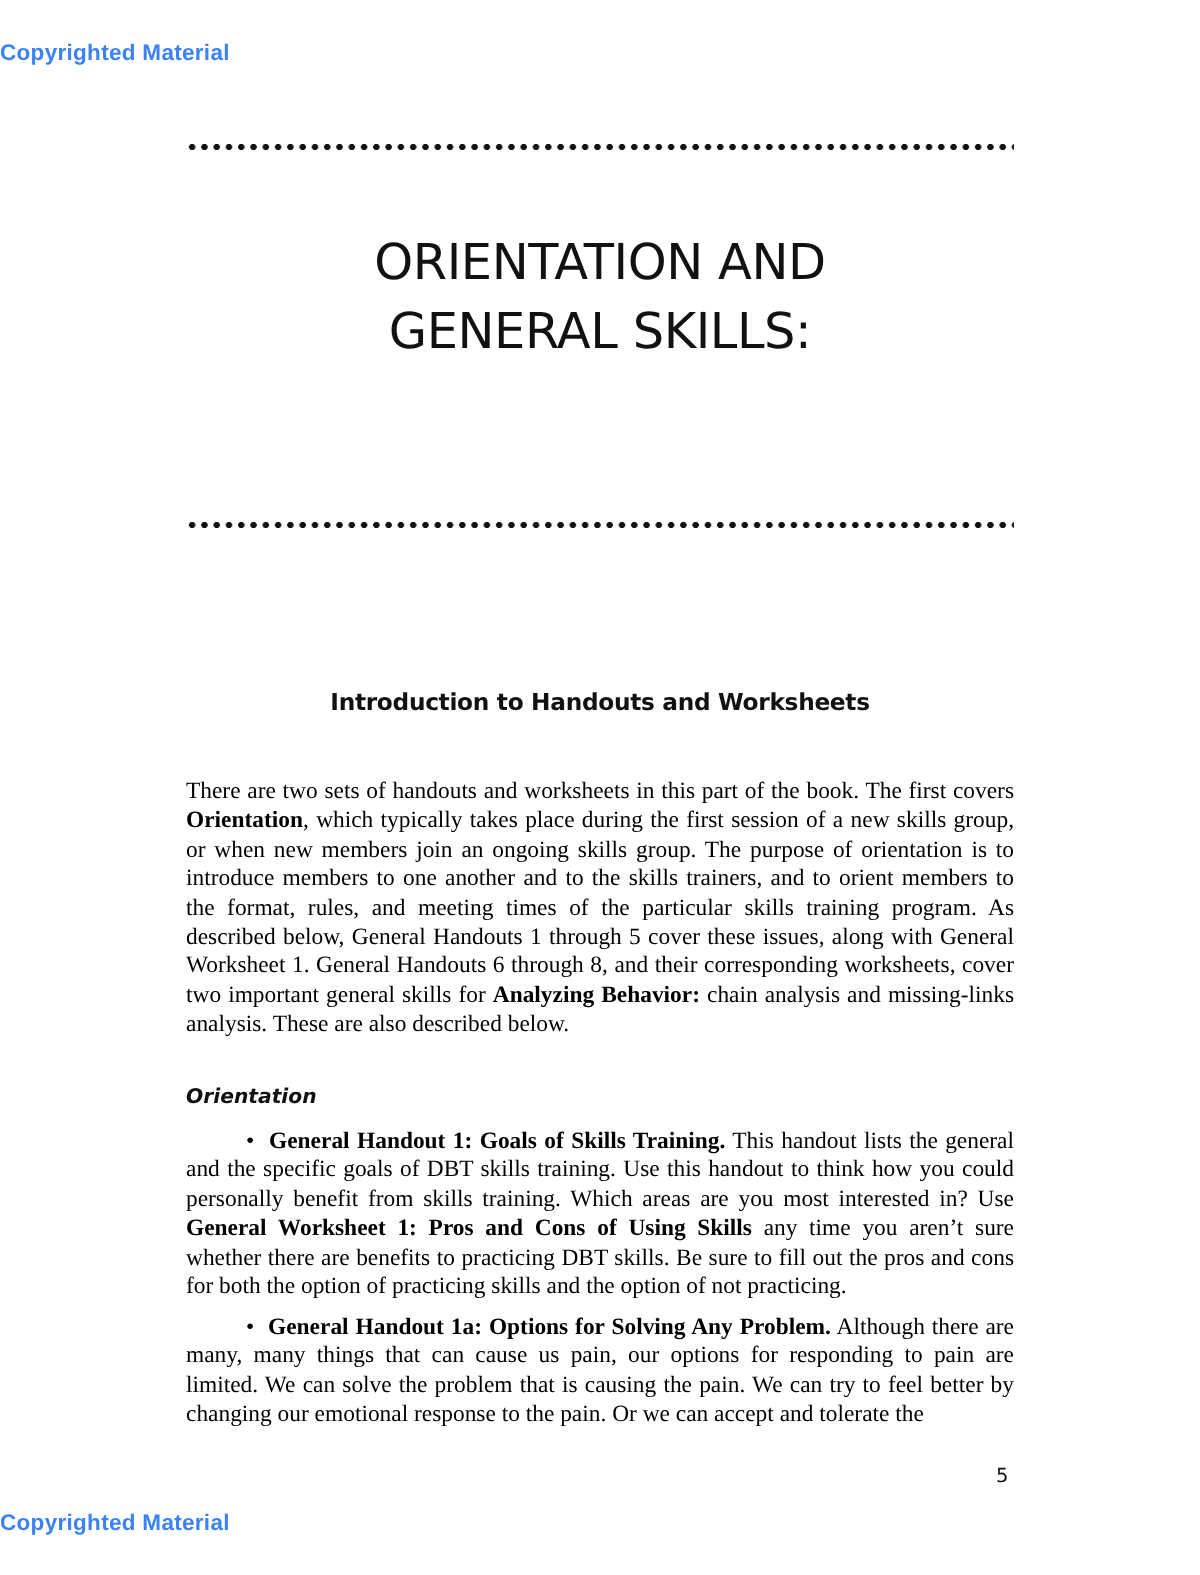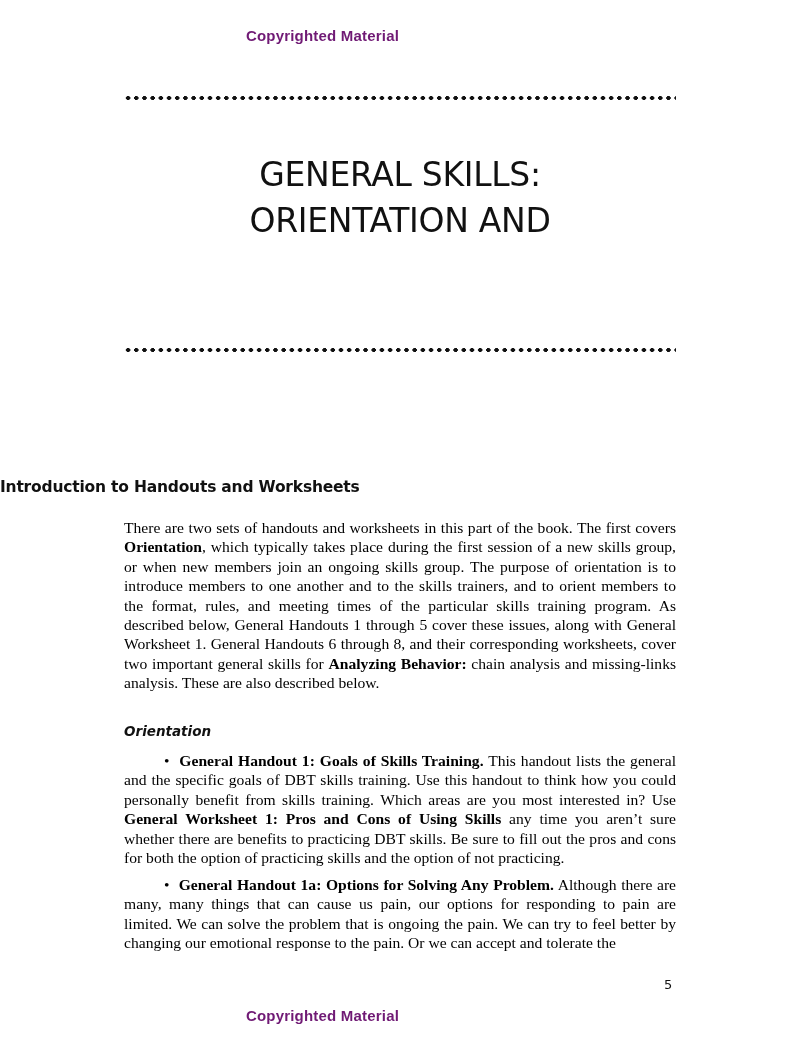--- a/index.html
+++ b/index.html
@@ -11,25 +11,24 @@
       width: 800px;
       height: 1050px;
       position: relative;
       overflow: hidden;
       color: #111111;
     }
     .watermark {
       position: absolute;
       left: 0;
       width: 645px;
-      text-align: center;
       font-family: "Liberation Sans", sans-serif;
       font-size: 15px;
       font-weight: bold;
-      color: #701a75;
+      color: #3b82f6;
       letter-spacing: 0.2px;
     }
     .watermark.top { top: 27px; }
     .watermark.bottom { top: 1007px; }
 
     .dot-rule {
       position: absolute;
       left: 124px;
       width: 552px;
       height: 8px;
@@ -52,24 +51,24 @@
       line-height: 46px;
       font-weight: normal;
       color: #111;
       letter-spacing: -0.3px;
       margin: 0;
     }
     .chapter-title span { display: block; }
 
     .section-heading {
       position: absolute;
-      top: 478px;
+      top: 459px;
       left: 0;
       width: 800px;
-      text-align: left;
+      text-align: center;
       font-family: "DejaVu Sans", sans-serif;
       font-size: 15.5px;
       font-weight: bold;
       color: #111;
       margin: 0;
       letter-spacing: -0.2px;
     }
 
     .body-text {
       position: absolute;
@@ -112,39 +111,39 @@
     }
   </style>
 </head>
 <body>
 
 <div class="watermark top">Copyrighted Material</div>
 
 <div class="dot-rule top"></div>
 
 <h1 class="chapter-title">
+  <span>ORIENTATION AND</span>
   <span>GENERAL SKILLS:</span>
-  <span>ORIENTATION AND</span>
 </h1>
 
 <div class="dot-rule bottom"></div>
 
 <h2 class="section-heading">Introduction to Handouts and Worksheets</h2>
 
 <p class="body-text intro-para">
   <span>There are two sets of handouts and worksheets in this part of the book. The first covers </span><b>Orientation</b><span>, which typically takes place during the first session of a new skills group, or when new members join an ongoing skills group. The purpose of orientation is to introduce members to one another and to the skills trainers, and to orient members to the format, rules, and meeting times of the particular skills training program. As described below, General Handouts 1 through 5 cover these issues, along with General Worksheet 1. General Handouts 6 through 8, and their corresponding worksheets, cover two important general skills for </span><b>Analyzing Behav­ior:</b><span> chain analysis and missing-links analysis. These are also described below.</span>
 </p>
 
 <h3 class="sub-heading">Orientation</h3>
 
 <p class="body-text bullet-para-1">
   <span class="indent">•&nbsp;</span>
   <b>General Handout 1: Goals of Skills Training.</b><span> This handout lists the general and the specific goals of DBT skills training. Use this handout to think how you could personally benefit from skills training. Which areas are you most interested in? Use </span><b>General Worksheet 1: Pros and Cons of Using Skills</b><span> any time you aren’t sure whether there are benefits to practicing DBT skills. Be sure to fill out the pros and cons for both the option of practicing skills and the option of not practicing.</span>
 </p>
 
 <p class="body-text bullet-para-2">
   <span class="indent">•&nbsp;</span>
-  <b>General Handout 1a: Options for Solving Any Problem.</b><span> Although there are many, many things that can cause us pain, our options for responding to pain are limited. We can solve the problem that is ongoing the pain. We can try to feel better by changing our emotional response to the pain. Or we can accept and tolerate the</span>
+  <b>General Handout 1a: Options for Solving Any Problem.</b><span> Although there are many, many things that can cause us pain, our options for responding to pain are limited. We can solve the problem that is causing the pain. We can try to feel better by changing our emotional response to the pain. Or we can accept and tolerate the</span>
 </p>
 
 <div class="page-number">5</div>
 
 <div class="watermark bottom">Copyrighted Material</div>
 
 </body></html>

